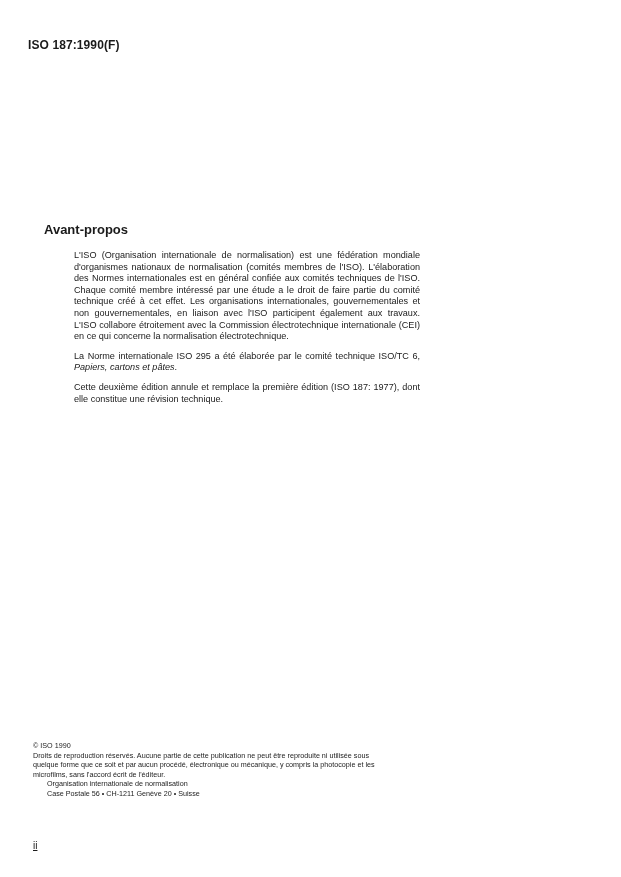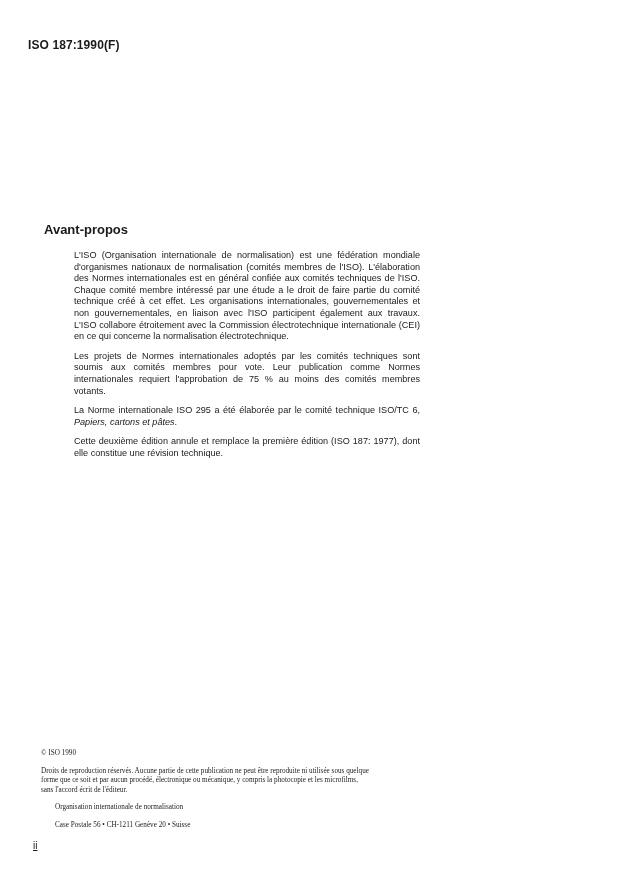--- a/index.html
+++ b/index.html
@@ -4,35 +4,34 @@
   <style>
     html, body { margin: 0; padding: 0; background: #ffffff; }
     body { width: 621px; height: 877px; position: relative; overflow: hidden;
       font-family: "Liberation Sans", sans-serif; color: #1a1a1a; }
     .header { position: absolute; left: 28px; top: 38px; font-size: 12px; font-weight: bold; letter-spacing: 0.1px; }
     .title { position: absolute; left: 44px; top: 222px; font-size: 13px; font-weight: bold; }
     .body { position: absolute; left: 33px; top: 250px; width: 346px; font-size: 9.1px; line-height: 11.6px; text-align: justify; margin-left: 41px; }
     .body p { margin: 0 0 8px 0; }
     .footer { position: absolute; left: 33px; top: 741px; width: 346px; font-size: 7.2px; line-height: 9.6px; color: #222; }
     .footer .indent { padding-left: 14px; }
-    .footer p { margin: 8px; font-family: Liberation Serif, serif; }
+    .footer p { margin: 0; }
     .footer .printed { margin-top: 3px; }
     .pageno { position: absolute; left: 33px; top: 840px; font-size: 10px; text-decoration: underline; }
     i { }
   </style>
 </head>
 <body>
 
 <div class="header">ISO 187:1990(F)</div>
 
 <div class="title">Avant-propos</div>
 
 <div class="body">
   <p>L'ISO (Organisation internationale de normalisation) est une fédération mondiale d'organismes nationaux de normalisation (comités membres de l'ISO). L'élaboration des Normes internationales est en général confiée aux comités techniques de l'ISO. Chaque comité membre intéressé par une étude a le droit de faire partie du comité technique créé à cet effet. Les organisations internationales, gouvernementales et non gouvernementales, en liaison avec l'ISO participent également aux travaux. L'ISO collabore étroitement avec la Commission électrotechnique internationale (CEI) en ce qui concerne la normalisation électrotechnique.</p>
-  <p>Les projets de Normes internationales adoptés par les comités techniques sont soumis aux comités membres pour vote. Leur publication comme Normes internationales requiert l'approbation de 75 % au moins des comités membres votants.</p>
   <p><span>La Norme internationale ISO 295 a été élaborée par le comité technique ISO/TC 6, </span><i>Papiers, cartons et pâtes</i><span>.</span></p>
   <p>Cette deuxième édition annule et remplace la première édition (ISO 187: 1977), dont elle constitue une révision technique.</p>
 </div>
 
 <div class="footer">
   <p>© ISO 1990</p>
   <p>Droits de reproduction réservés. Aucune partie de cette publication ne peut être reproduite ni utilisée sous quelque forme que ce soit et par aucun procédé, électronique ou mécanique, y compris la photocopie et les microfilms, sans l'accord écrit de l'éditeur.</p>
   <p class="indent">Organisation internationale de normalisation</p>
   <p class="indent">Case Postale 56 • CH-1211 Genève 20 • Suisse</p>
 </div>

